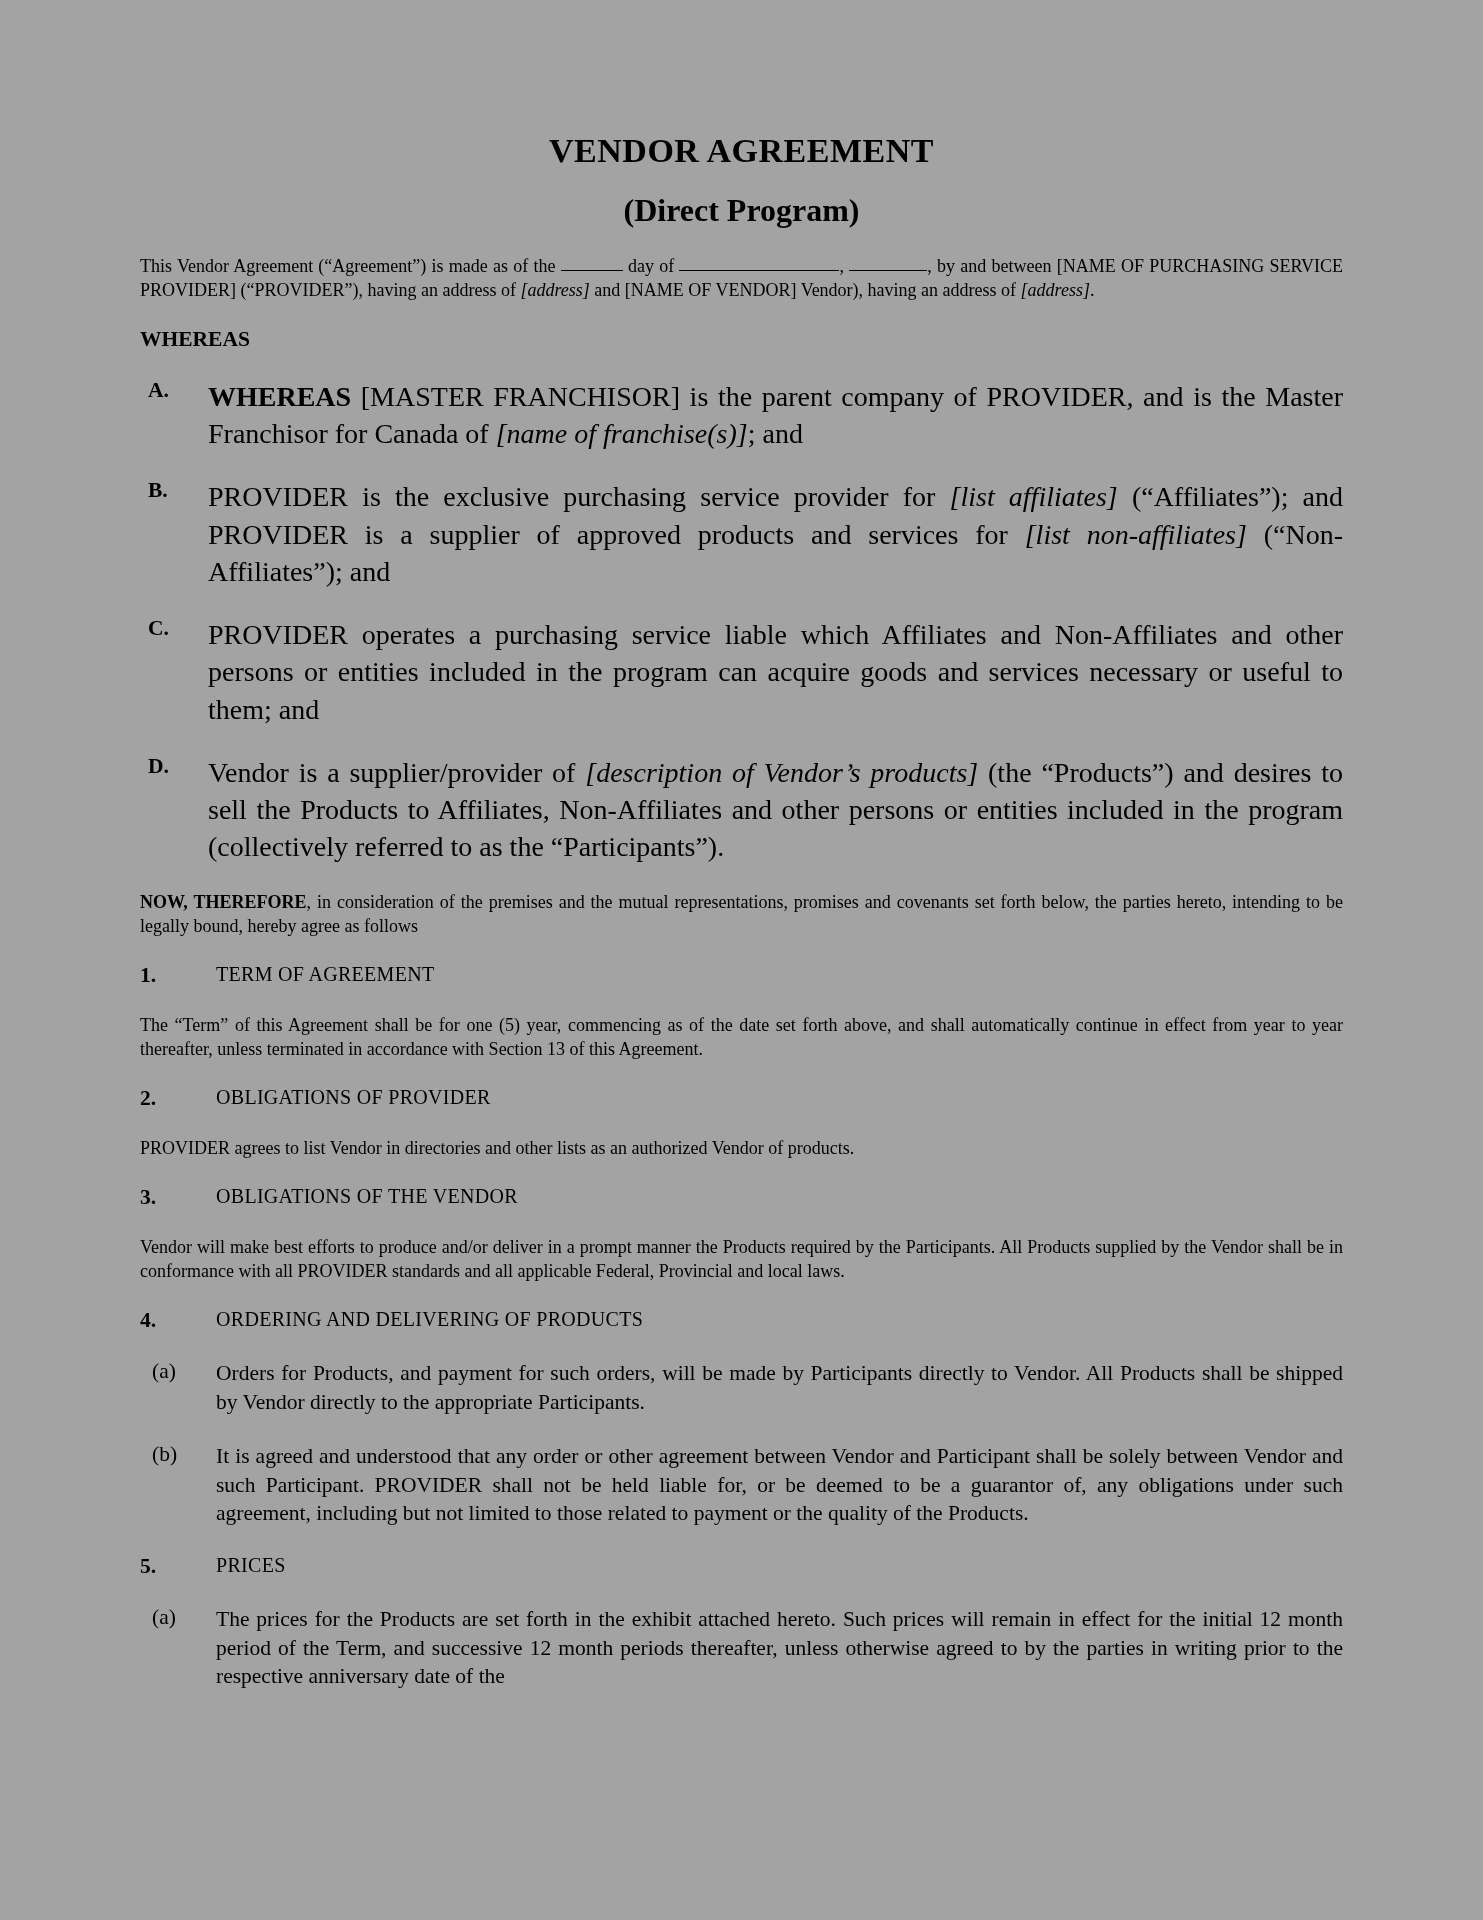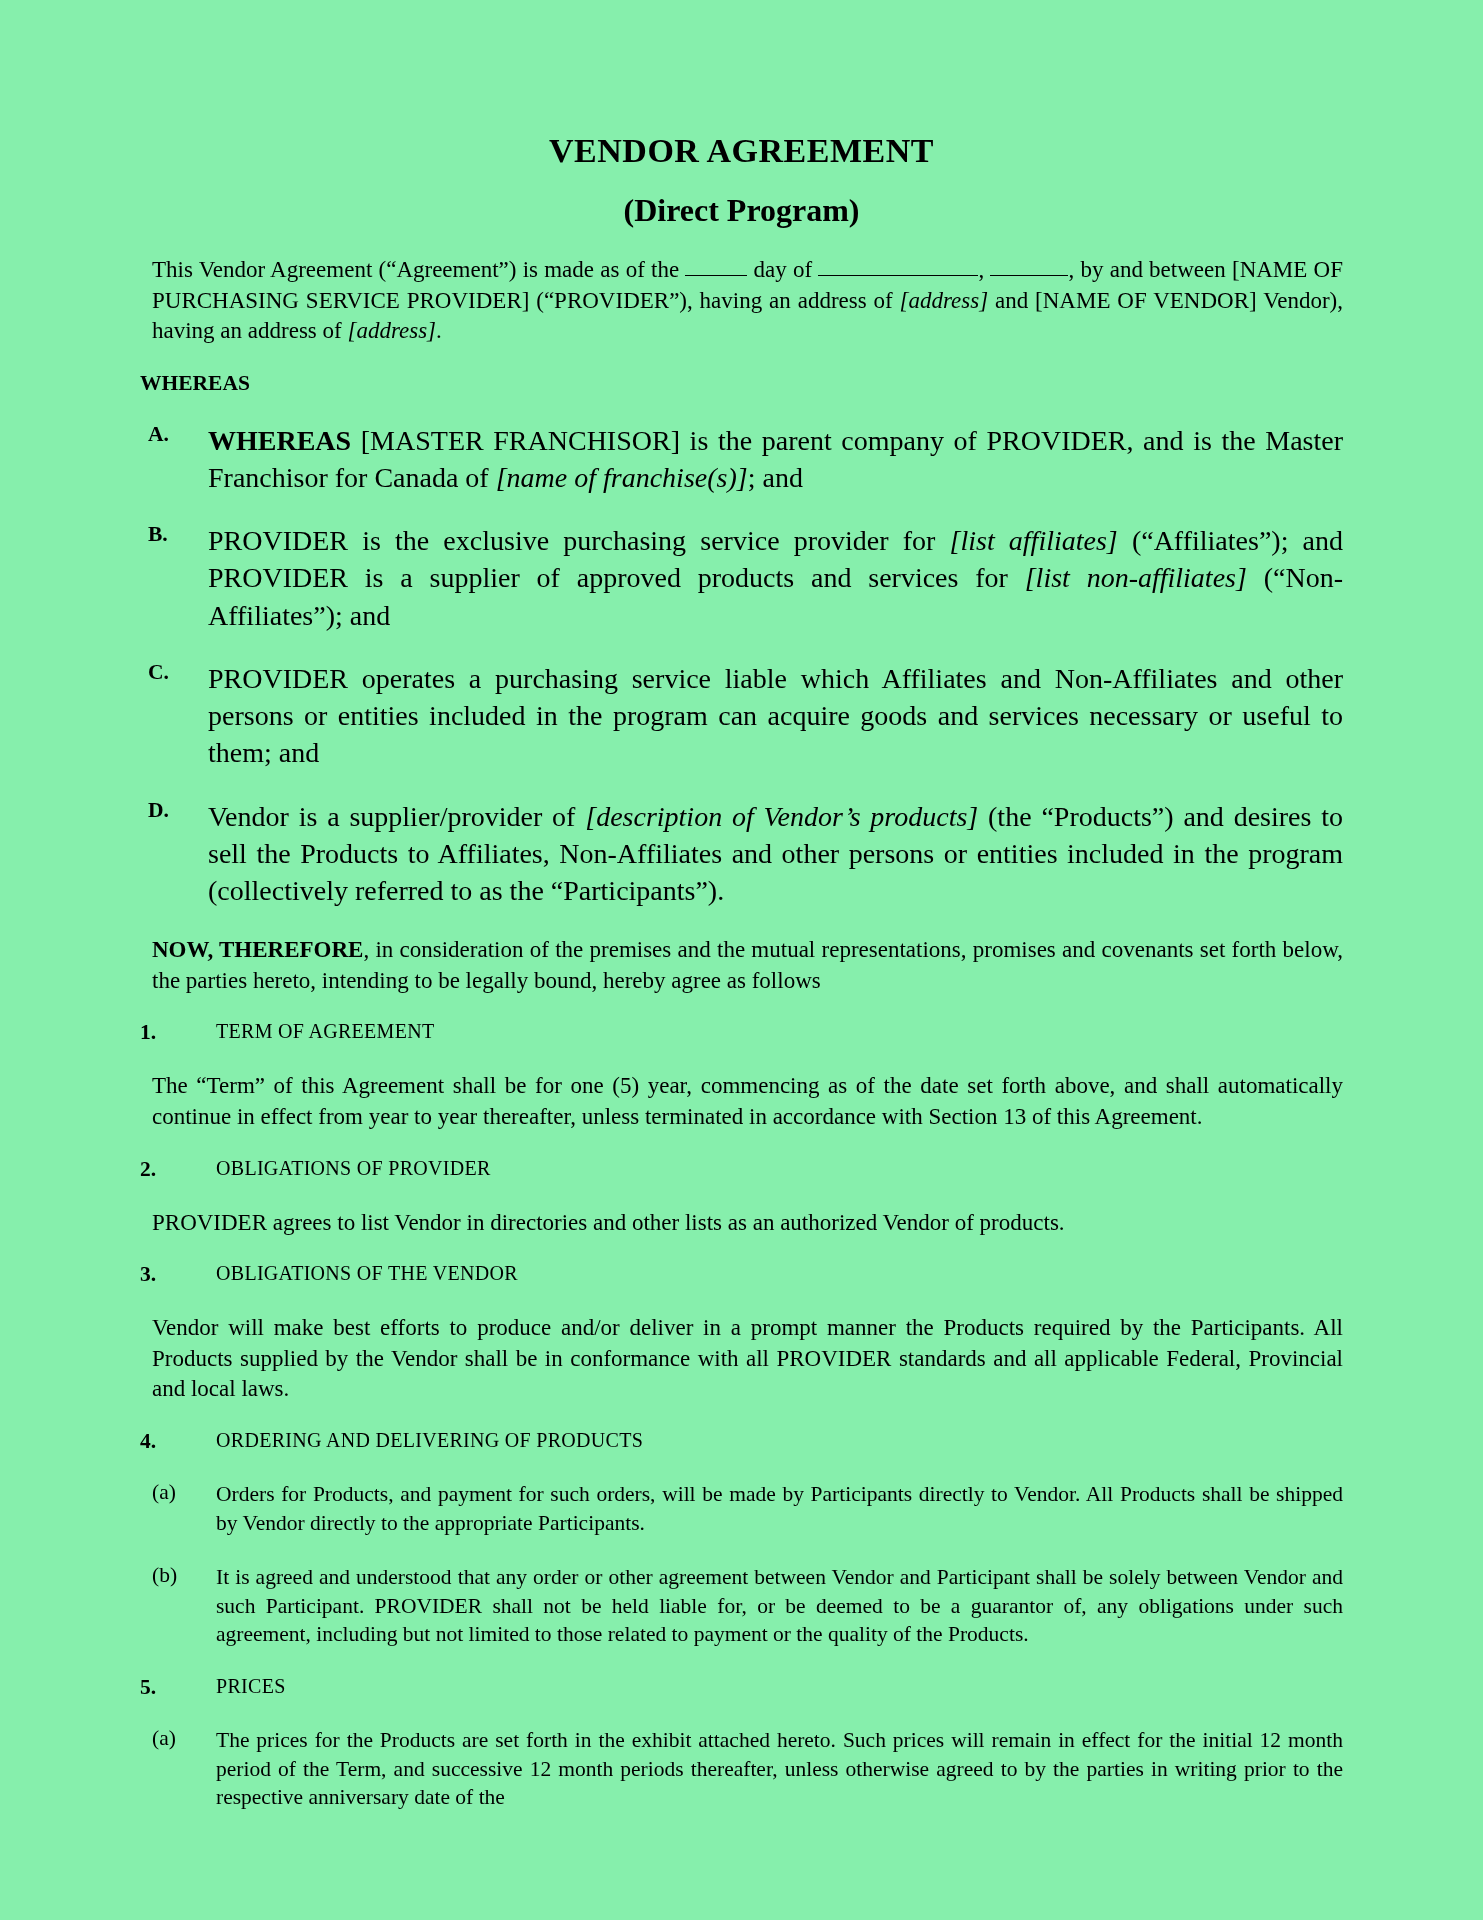--- a/index.html
+++ b/index.html
@@ -11,40 +11,40 @@
     width: 1483px;
     min-height: 1920px;
     font-family: "Liberation Serif", serif;
     color: #000000;
   }
   .page {
     width: 1483px;
     min-height: 1920px;
     box-sizing: border-box;
     padding: 132px 140px 40px 140px;
-    background: #86efac;
+    background: #a3a3a3;
   }
   .doc-title {
     text-align: center;
     font-size: 34px;
     font-weight: bold;
     letter-spacing: 0.5px;
     margin: 0 0 22px 0;
   }
   .doc-subtitle {
     text-align: center;
     font-size: 32px;
     font-weight: bold;
     margin: 0 0 26px 0;
   }
   p.body {
-    font-size: 23px;
+    font-size: 18px;
     line-height: 1.33;
     text-align: justify;
-    margin: 0 0 24px 12px;
+    margin: 0 0 24px 0;
   }
   .heading-word {
     font-size: 21.5px;
     font-weight: bold;
     margin: 0 0 26px 0;
   }
   .recital {
     display: flex;
     margin: 0 0 26px 0;
   }

